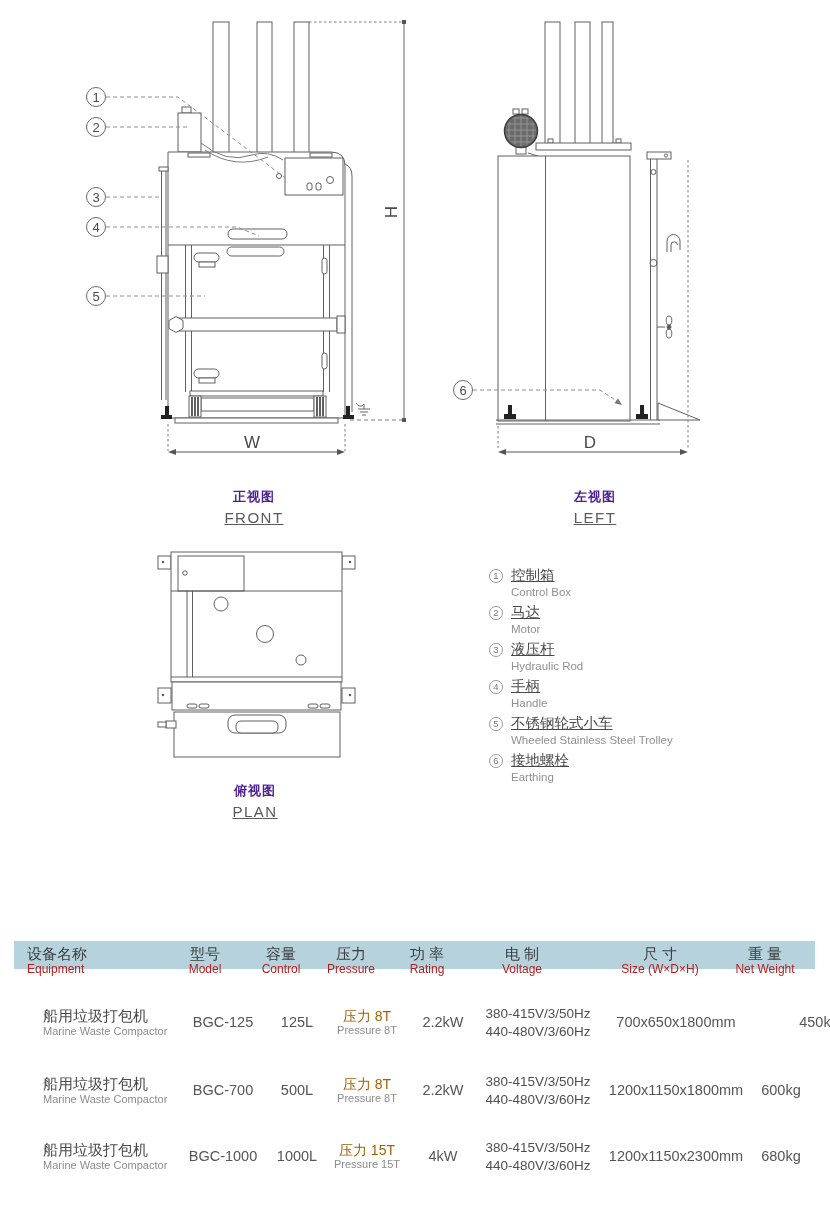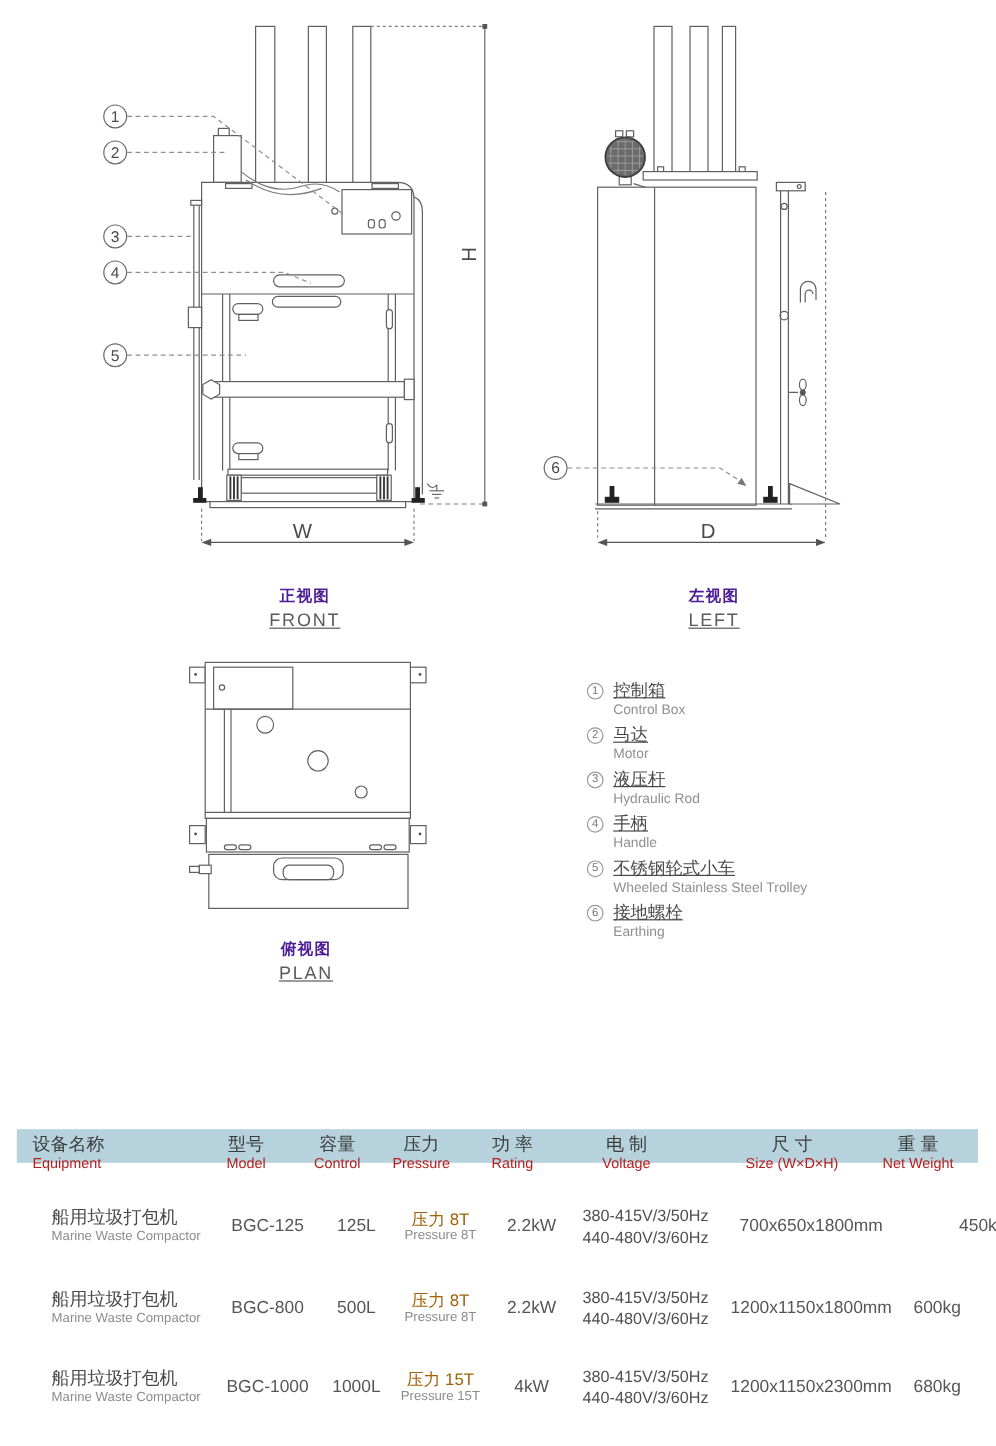--- a/index.html
+++ b/index.html
@@ -403,21 +403,21 @@
   </div>
   <div class="td" style="left:660px">700x650x1800mm</div>
   <div class="td" style="left:803px">450kg</div>
 </div>
 
 <div class="trow" style="top:1064px">
   <div class="td eq" style="left:27px">
     <div class="eq-zh">船用垃圾打包机</div>
     <div class="eq-en">Marine Waste Compactor</div>
   </div>
-  <div class="td" style="left:207px">BGC-800</div>
+  <div class="td" style="left:207px">BGC-700</div>
   <div class="td" style="left:281px">500L</div>
   <div class="td" style="left:351px">
     <div class="pr-zh">压力 8T</div>
     <div class="pr-en">Pressure 8T</div>
   </div>
   <div class="td" style="left:427px">2.2kW</div>
   <div class="td volt" style="left:522px">
     <div>380-415V/3/50Hz</div>
     <div>440-480V/3/60Hz</div>
   </div>

